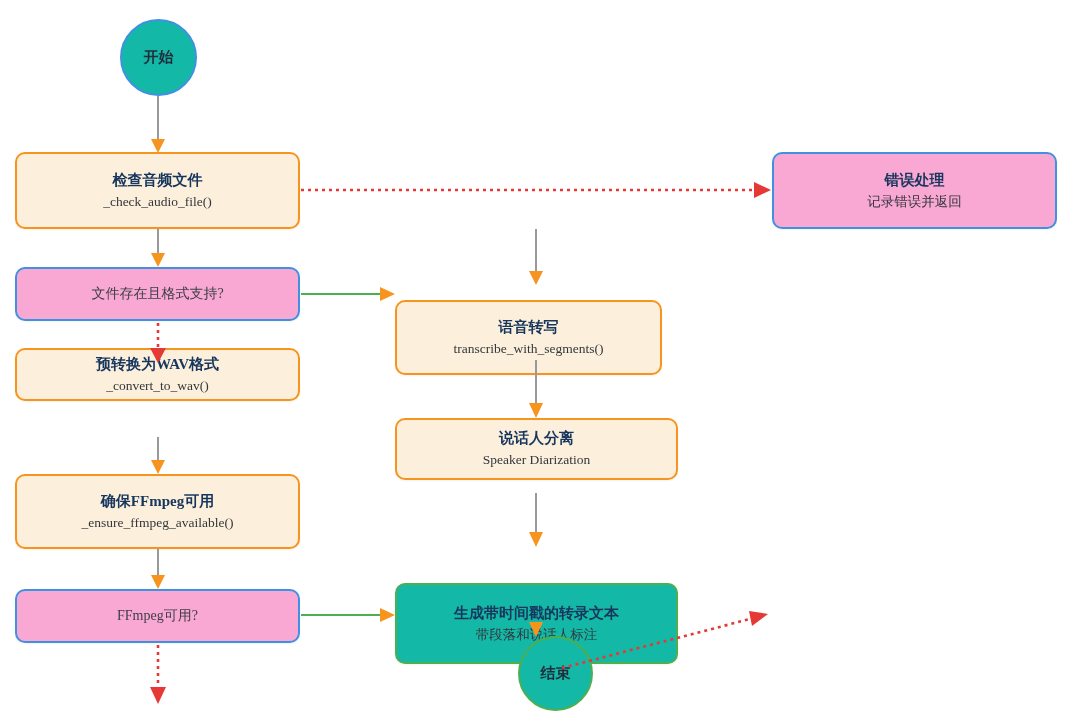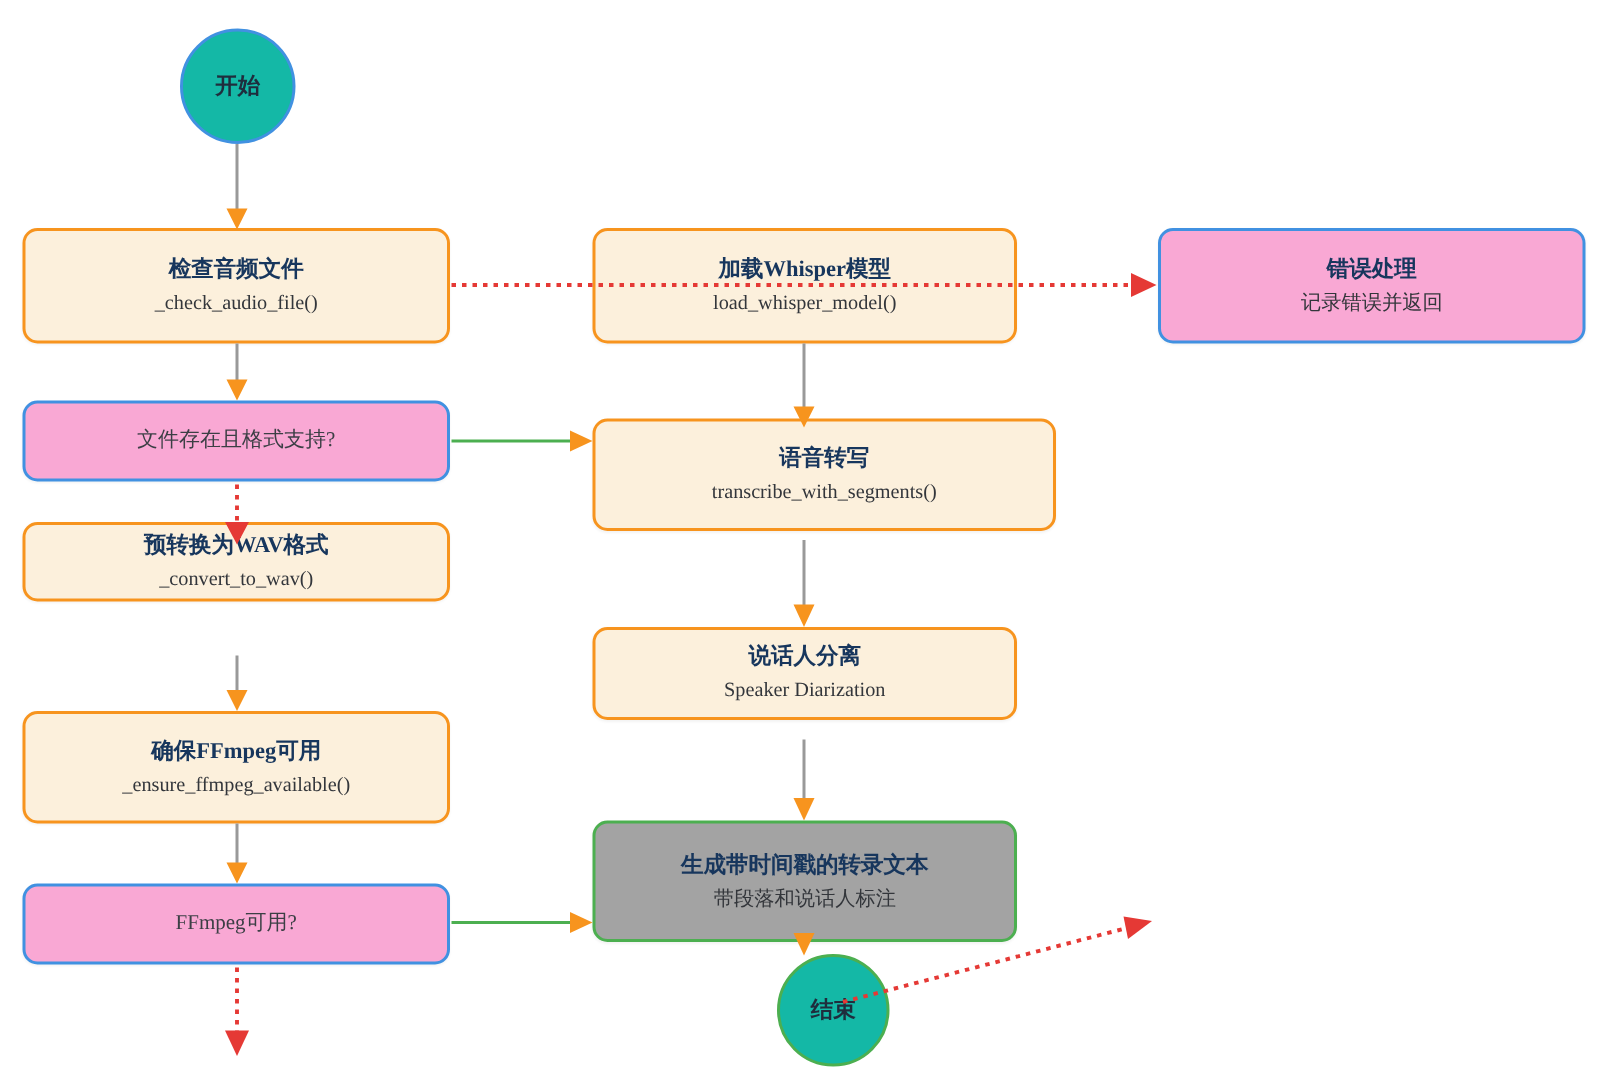--- a/index.html
+++ b/index.html
@@ -6,21 +6,21 @@
   body{font-family:"Liberation Serif","DejaVu Serif",serif;}
   .canvas{position:relative;width:1080px;height:724px;background:#ffffff;overflow:hidden;}
 
   .node{
     position:absolute;box-sizing:border-box;border:2px solid;border-radius:10px;
     display:flex;flex-direction:column;align-items:center;justify-content:center;
     gap:5px;box-shadow:0 1px 2px rgba(0,0,0,0.05);text-align:center;
   }
   .node.orange{border-color:#F7941E;background:#FCF0DC;}
   .node.blue{border-color:#4191E1;background:#f9a8d4;}
-  .node.green{border-color:#4CAF50;background:#a3a3a3;}
+  .node.green{border-color:#4CAF50;background:#14b8a6;margin-top:36px;}
 
   .circle{
     position:absolute;box-sizing:border-box;border:2px solid;border-radius:50%;
     background:#14b8a6;display:flex;align-items:center;justify-content:center;
   }
   .circle.blue-border{border-color:#4191E1;}
   .circle.green-border{border-color:#4CAF50;}
 
   .node-title{font-weight:bold;font-size:15px;color:#17365D;line-height:1.2;}
   .node-sub{font-size:13.5px;color:#33363B;line-height:1.2;}
@@ -59,26 +59,22 @@
 
   <div class="node orange" style="left:15px;top:474px;width:285px;height:75px;">
     <div class="node-title">确保FFmpeg可用</div>
     <div class="node-sub">_ensure_ffmpeg_available()</div>
   </div>
 
   <div class="node blue" style="left:15px;top:589px;width:285px;height:54px;">
     <div class="decision-label">FFmpeg可用?</div>
   </div>
 
-  <div class="node orange" style="left:395px;top:152px;width:283px;height:77px;">
-    <div class="node-title">加载Whisper模型</div>
-    <div class="node-sub">load_whisper_model()</div>
-  </div>
 
-  <div class="node orange" style="left:395px;top:279px;width:309px;height:75px;">
+  <div class="node orange" style="left:395px;top:300px;width:267px;height:75px;">
     <div class="node-title">语音转写</div>
     <div class="node-sub">transcribe_with_segments()</div>
   </div>
 
   <div class="node orange" style="left:395px;top:418px;width:283px;height:62px;">
     <div class="node-title">说话人分离</div>
     <div class="node-sub">Speaker Diarization</div>
   </div>
 
   <div class="node green" style="left:395px;top:547px;width:283px;height:81px;">

